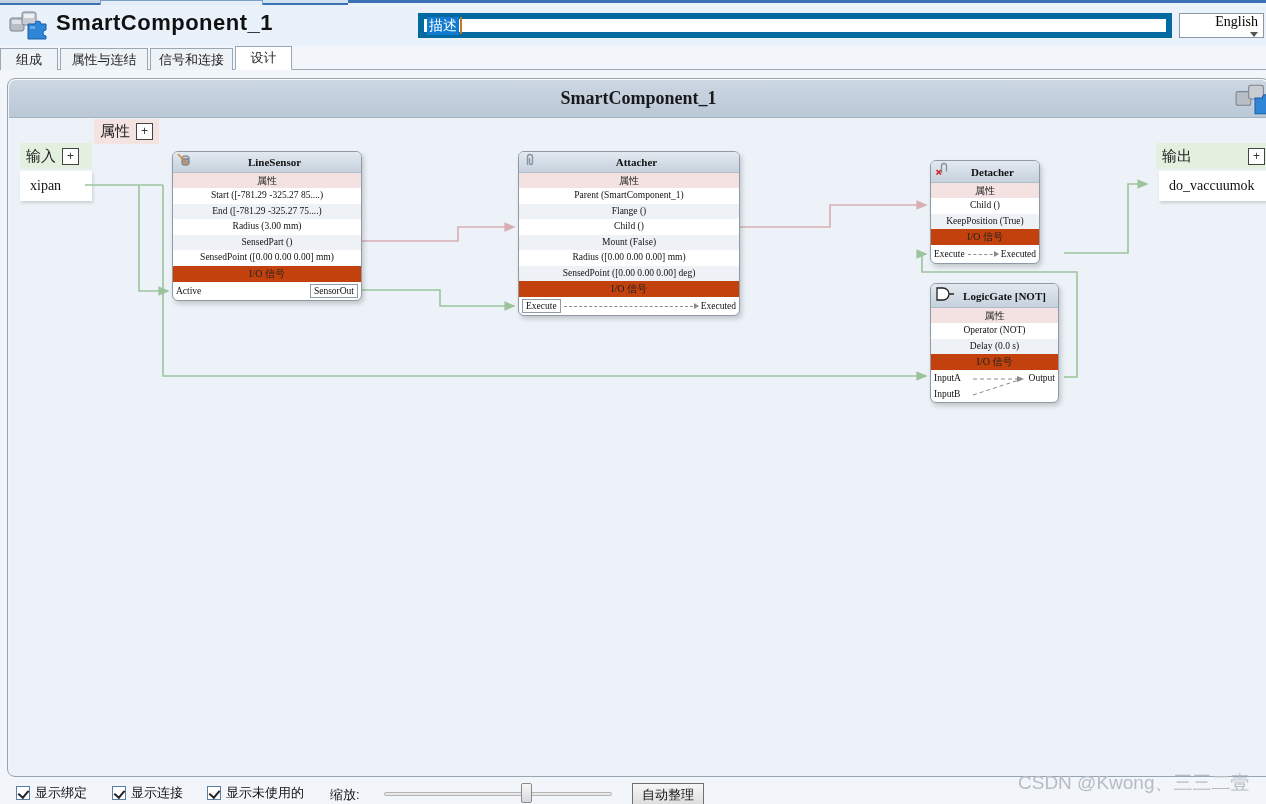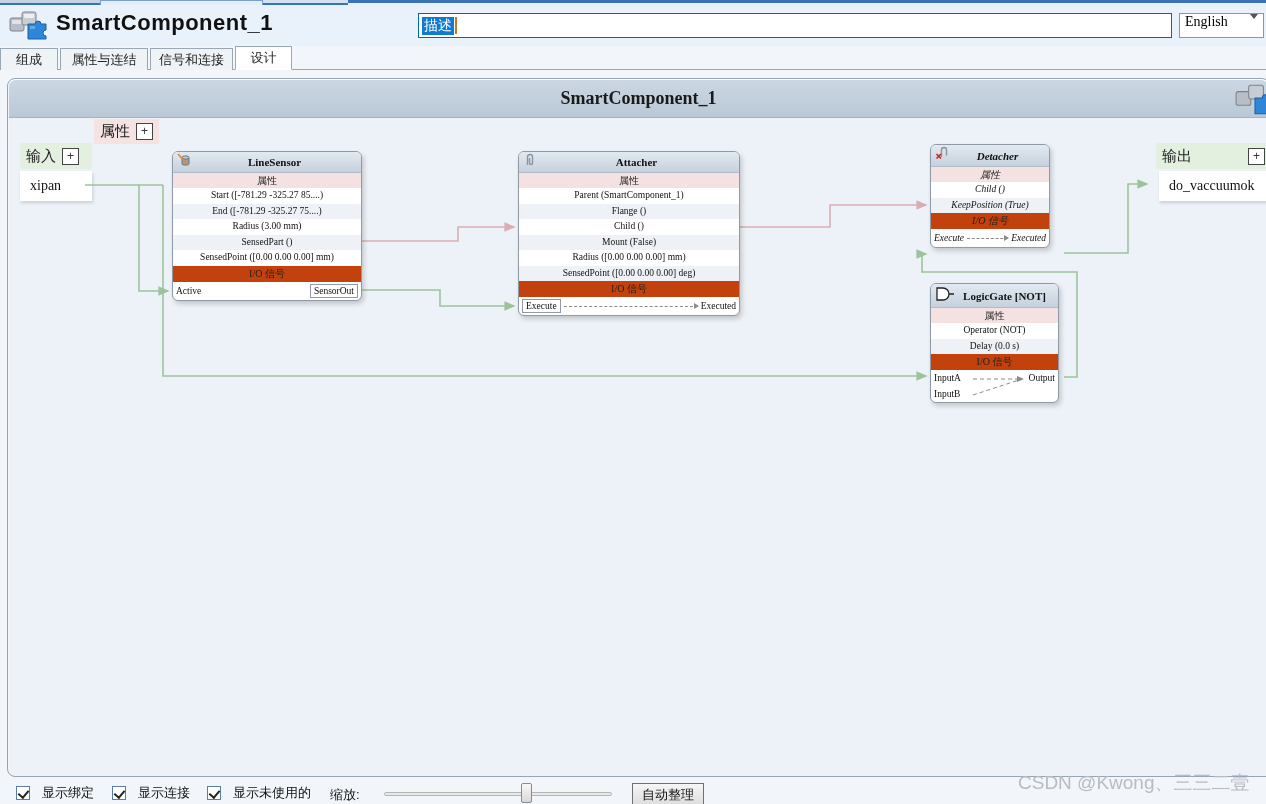--- a/index.html
+++ b/index.html
@@ -8,24 +8,24 @@
 
   
   .topbar { position:absolute; left:0; top:0; width:1266px; height:46px; background:#e9f2fb; }
   .topstrip { position:absolute; left:0; top:0; width:1266px; height:5px; background:#e9f2fb; }
   .seg1 { position:absolute; left:0; top:0; width:100px; height:5px; background:#c2d3e2; border-bottom:2px solid #3a72b5; }
   .seg2 { position:absolute; left:100px; top:0; width:163px; height:5px; background:#e4eef9; border:1px solid #7aa0c8; border-bottom:none; }
   .seg3 { position:absolute; left:263px; top:0; width:85px; height:5px; background:#d3e2f1; border-bottom:2px solid #3a72b5; }
   .seg4 { position:absolute; left:348px; top:0; width:918px; height:3px; background:#3a72b5; }
   .appicon { position:absolute; left:8px; top:10px; }
   .toptitle { position:absolute; left:56px; top:10px; font-size:22px; font-weight:bold; color:#111; letter-spacing:0.5px; }
-  .descinput { position:absolute; left:418px; top:13px; width:754px; height:25px; background:#fff; border:1px solid #0369a1; padding:2px 3px; font-size:14px; display:flex; align-items:center; }
+  .descinput { position:absolute; left:418px; top:13px; width:754px; height:25px; background:#fff; border:6px solid #0369a1; padding:2px 3px; font-size:14px; display:flex; align-items:center; }
   .sel-text { background:#0f7ad0; color:#fff; padding:0 2px; font-size:14px; }
   .caret { display:inline-block; width:2px; height:17px; background:#c87820; margin-left:1px; }
-  .langsel { position:absolute; left:1179px; top:13px; width:85px; height:25px; background:#fff; border:1px solid #8a98a5; font-size:14px; display:flex; align-items:flex-start; justify-content:space-between; padding:0 5px; font-family:"Liberation Serif",serif; }
+  .langsel { position:absolute; left:1179px; top:13px; width:85px; height:25px; background:#fff; border:1px solid #8a98a5; font-size:14px; display:flex; align-items:flex-end; justify-content:space-between; padding:0 5px; font-family:"Liberation Serif",serif;flex-direction:column; }
   .chev { width:0; height:0; border-left:4px solid transparent; border-right:4px solid transparent; border-top:5px solid #555; }
 
   
   .tabrow { position:absolute; left:0; top:46px; width:1266px; height:24px; border-bottom:1px solid #9aa7b4; }
   .tab { position:absolute; top:2px; height:22px; background:#eef3f8; border:1px solid #9aa7b4; border-bottom:none; font-size:13px; color:#222; display:flex; align-items:center; justify-content:center; padding:0 8px; }
   .tab.active { background:#fff; height:24px; top:0; z-index:2; border-bottom:1px solid #fff; margin-bottom:-1px; }
 
   
   .canvas { position:absolute; left:7px; top:78px; width:1263px; height:699px; background:#edf2f8; border:1px solid #97a5b2; border-radius:8px 8px 0 8px; box-shadow:inset 0 1px 2px rgba(255,255,255,.8); overflow:hidden; }
   .canvas-header { position:absolute; left:1px; top:1px; right:1px; height:38px; background:linear-gradient(#ccd7e3,#bac8d6); border-bottom:1px solid #a5b2c0; border-radius:7px 7px 0 0; display:flex; align-items:center; justify-content:center; }
@@ -50,21 +50,21 @@
   .prow.alt { background:#eef2f7; }
   .sigrow { display:flex; align-items:center; justify-content:space-between; font-size:9.5px; color:#111; padding:0 3px; position:relative; }
   .sigbox { border:1px solid #8f9aa5; background:#fff; padding:1px 3px; }
   .dash { flex:1; border-top:1px dashed #8a8a8a; margin:0 3px; position:relative; height:0; }
   .dash::after { content:""; position:absolute; right:-1px; top:-3.5px; border-left:5px solid #8a8a8a; border-top:3px solid transparent; border-bottom:3px solid transparent; }
 
   .wires { position:absolute; left:0; top:0; width:1266px; height:804px; pointer-events:none; }
 
   
   .footer { position:absolute; left:0; top:777px; width:1266px; height:27px; background:#f2f6fa; }
-  .cbitem { position:absolute; top:7px; display:flex; align-items:center; gap:12px; font-size:13px; color:#111; }
+  .cbitem { position:absolute; top:7px; display:flex; align-items:center; gap:5px; font-size:13px; color:#111; }
   .cb { width:14px; height:14px; background:#fff; border:1px solid #5a7da0; position:relative; }
   .cb::after { content:""; position:absolute; left:3px; top:1px; width:5px; height:8px; border:solid #222; border-width:0 2px 2px 0; transform:rotate(40deg); }
   .zoomlabel { position:absolute; left:330px; top:9px; font-size:13px; color:#111; }
   .slider-track { position:absolute; left:384px; top:15px; width:228px; height:4px; background:#e8e8e8; border:1px solid #b5b5b5; border-radius:2px; }
   .slider-thumb { position:absolute; left:521px; top:6px; width:11px; height:20px; background:linear-gradient(#f8f8f8,#d8d8d8); border:1px solid #8a8a8a; border-radius:2px; }
   .autobtn { position:absolute; left:632px; top:6px; width:72px; height:24px; background:linear-gradient(#f6f6f6,#dcdcdc); border:1px solid #707070; font-size:13px; color:#111; display:flex; align-items:center; justify-content:center; }
   .watermark { position:absolute; left:1018px; top:770px; font-size:19px; color:#b7bcc4; white-space:nowrap; }
 </style>
 </head>
 <body>
@@ -205,21 +205,21 @@
   <div class="prow">Radius ([0.00 0.00 0.00] mm)</div>
   <div class="prow alt">SensedPoint ([0.00 0.00 0.00] deg)</div>
   <div class="bar green">I/O 信号</div>
   <div class="sigrow" style="height:18px;">
     <span class="sigbox">Execute</span>
     <span class="dash"></span>
     <span>Executed</span>
   </div>
 </div>
 
-<div class="node" style="left:930px;top:144px;width:120px;font-style:italic;">
+<div class="node" style="left:930px;top:160px;width:110px;">
   <div class="nhead" style="height:22px;">
     <span>
       <svg width="15" height="15" viewBox="0 0 15 15">
         <path d="M6.5 11 V4 a2.5 2.5 0 0 1 5 0 v5.5" fill="none" stroke="#8a94a0" stroke-width="1.4"></path>
         <path d="M1.5 8 L6 12.5 M6 8 L1.5 12.5" stroke="#cc2222" stroke-width="1.6"></path>
       </svg>
     </span>
     <span class="ntitle">Detacher</span>
   </div>
   <div class="bar pink">属性</div>

